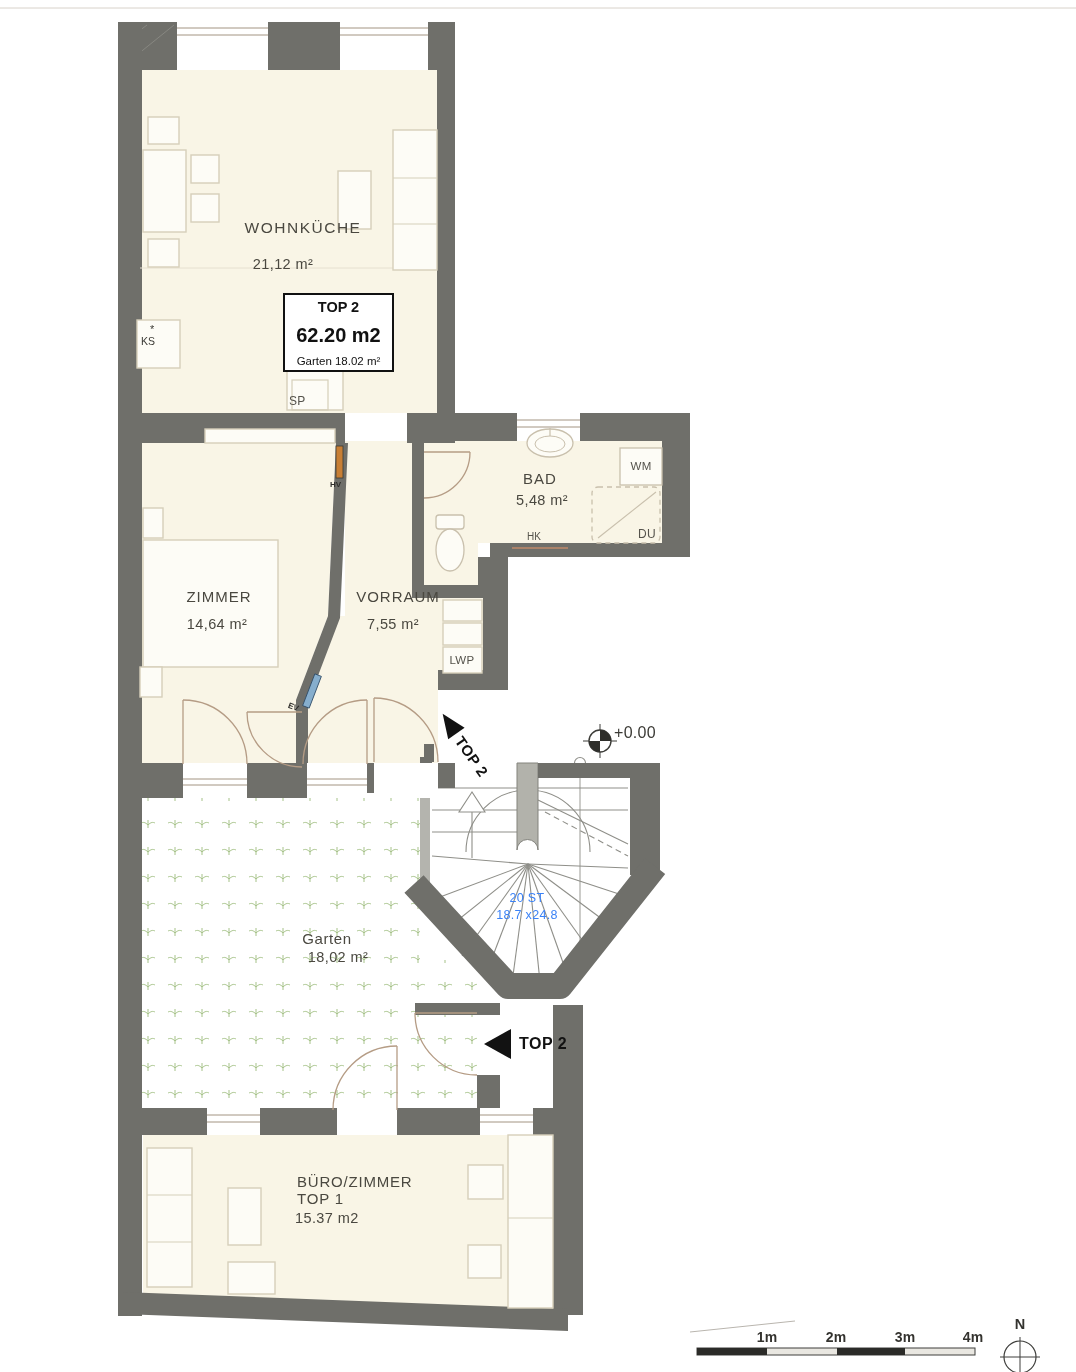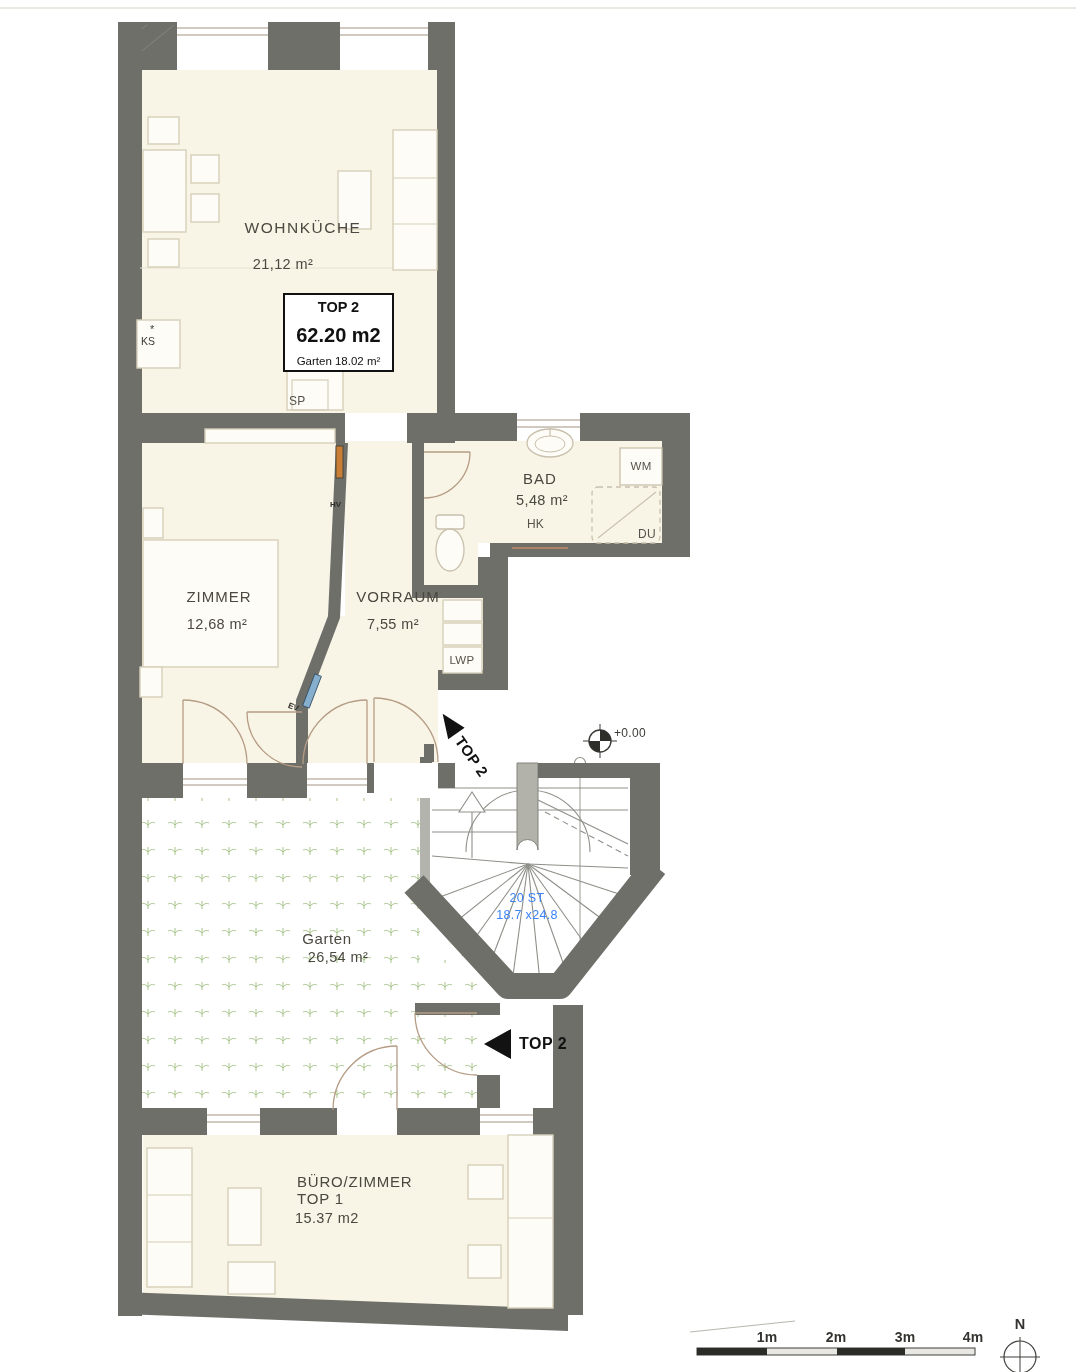--- a/index.html
+++ b/index.html
@@ -15,21 +15,21 @@
   .stair{stroke:#8f8f89;stroke-width:1.1;fill:none;}
   .winline{stroke:#a39482;stroke-width:1;fill:none;}
   .fix{fill:#fdfcf6;stroke:#c9c0ad;stroke-width:1.3;}
   .lbl{position:absolute;color:#4a4840;white-space:nowrap;transform:translate(-50%,-50%);
        font-size:15px;letter-spacing:1px;}
   .lbl.left{transform:translateY(-50%);}
   .lbl.area{font-size:14.5px;letter-spacing:.4px;}
   .lbl.tag{font-size:11.5px;letter-spacing:.3px;color:#55534c;}
   .lbl.tiny{font-size:8px;font-weight:bold;letter-spacing:0;color:#2e2d2a;}
   .lbl.graytxt{font-size:12.5px;color:#3b82f6;letter-spacing:.3px;}
-  .lbl.level{font-size:12px;letter-spacing:.3px;color:#3c3b36;}
+  .lbl.level{font-size:16px;letter-spacing:.3px;color:#3c3b36;}
   .lbl.scale{font-size:14px;font-weight:bold;color:#34332f;letter-spacing:.2px;}
   #top2-box{position:absolute;left:283px;top:293px;width:103px;height:68px;background:#fff;
             border:2px solid #111;text-align:center;display:flex;flex-direction:column;
             justify-content:space-between;padding:4px 2px 3px;}
   #top2-box .b1{font-size:14.5px;font-weight:bold;color:#111;}
   #top2-box .b2{font-size:20px;font-weight:bold;color:#111;}
   #top2-box .b3{font-size:11.5px;color:#111;}
   .arrow-row{position:absolute;display:flex;align-items:center;}
   .tri-left{width:0;height:0;border-top:15px solid transparent;border-bottom:15px solid transparent;
             border-right:27px solid #121212;}
@@ -280,50 +280,50 @@
 <div class="lbl" style="left:303px;top:228px;font-size:15.5px;letter-spacing:1.5px;">WOHNKÜCHE</div>
 <div class="lbl area" style="left:283px;top:264px;">21,12 m²</div>
 
 <div id="top2-box">
   <div class="b1">TOP 2</div>
   <div class="b2">62.20 m2</div>
   <div class="b3">Garten 18.02 m²</div>
 </div>
 
 <div class="lbl" style="left:219px;top:596px;">ZIMMER</div>
-<div class="lbl area" style="left:217px;top:624px;">12,68 m²</div>
+<div class="lbl area" style="left:217px;top:624px;">14,64 m²</div>
 
 <div class="lbl" style="left:398px;top:596px;">VORRAUM</div>
 <div class="lbl area" style="left:393px;top:624px;">7,55 m²</div>
 
 <div class="lbl" style="left:540px;top:478px;">BAD</div>
 <div class="lbl area" style="left:542px;top:500px;">5,48 m²</div>
 
 <div class="lbl tag" style="left:641px;top:466px;">WM</div>
 <div class="lbl tag" style="left:647px;top:534px;font-size:12px;">DU</div>
 <div class="lbl tag" style="left:462px;top:660px;">LWP</div>
 
 <div class="lbl" style="left:327px;top:938px;letter-spacing:.6px;">Garten</div>
-<div class="lbl area" style="left:338px;top:957px;">26,54 m²</div>
+<div class="lbl area" style="left:338px;top:957px;">18,02 m²</div>
 
 <div class="lbl left" style="left:297px;top:1181px;letter-spacing:.8px;">BÜRO/ZIMMER</div>
 <div class="lbl left" style="left:297px;top:1198px;letter-spacing:.8px;">TOP 1</div>
 <div class="lbl left area" style="left:295px;top:1218px;">15.37 m2</div>
 
 <div class="lbl left level" style="left:614px;top:733px;">+0.00</div>
 
 <div class="lbl graytxt" style="left:527px;top:898px;">20 ST</div>
 <div class="lbl graytxt" style="left:527px;top:915px;">18.7 x24.8</div>
 
 <div class="lbl left" style="left:141px;top:341px;font-size:10.5px;letter-spacing:0;color:#3c3b36;">KS</div>
 <div class="lbl left" style="left:150px;top:329px;font-size:11px;letter-spacing:0;color:#3c3b36;">*</div>
 <div class="lbl left tag" style="left:289px;top:401px;font-size:12px;">SP</div>
-<div class="lbl left tiny" style="left:330px;top:484px;margin-top:20px;">HV</div>
+<div class="lbl left tiny" style="left:330px;top:484px;">HV</div>
 <div class="lbl left tiny" style="left:288px;top:707px;transform:translateY(-50%) rotate(21deg);">EV</div>
-<div class="lbl left" style="left:527px;top:524px;font-size:12px;letter-spacing:0;color:#55534c;">HK</div>
+<div class="lbl left" style="left:527px;top:536px;font-size:10px;letter-spacing:0;color:#55534c;">HK</div>
 
 <div class="arrow-row" id="top2-upper">
   <span class="tri-left small"></span>
   <span class="atxt">TOP 2</span>
 </div>
 <div class="arrow-row" style="left:484px;top:1029px;">
   <span class="tri-left"></span>
   <span class="atxt">TOP 2</span>
 </div>
 

